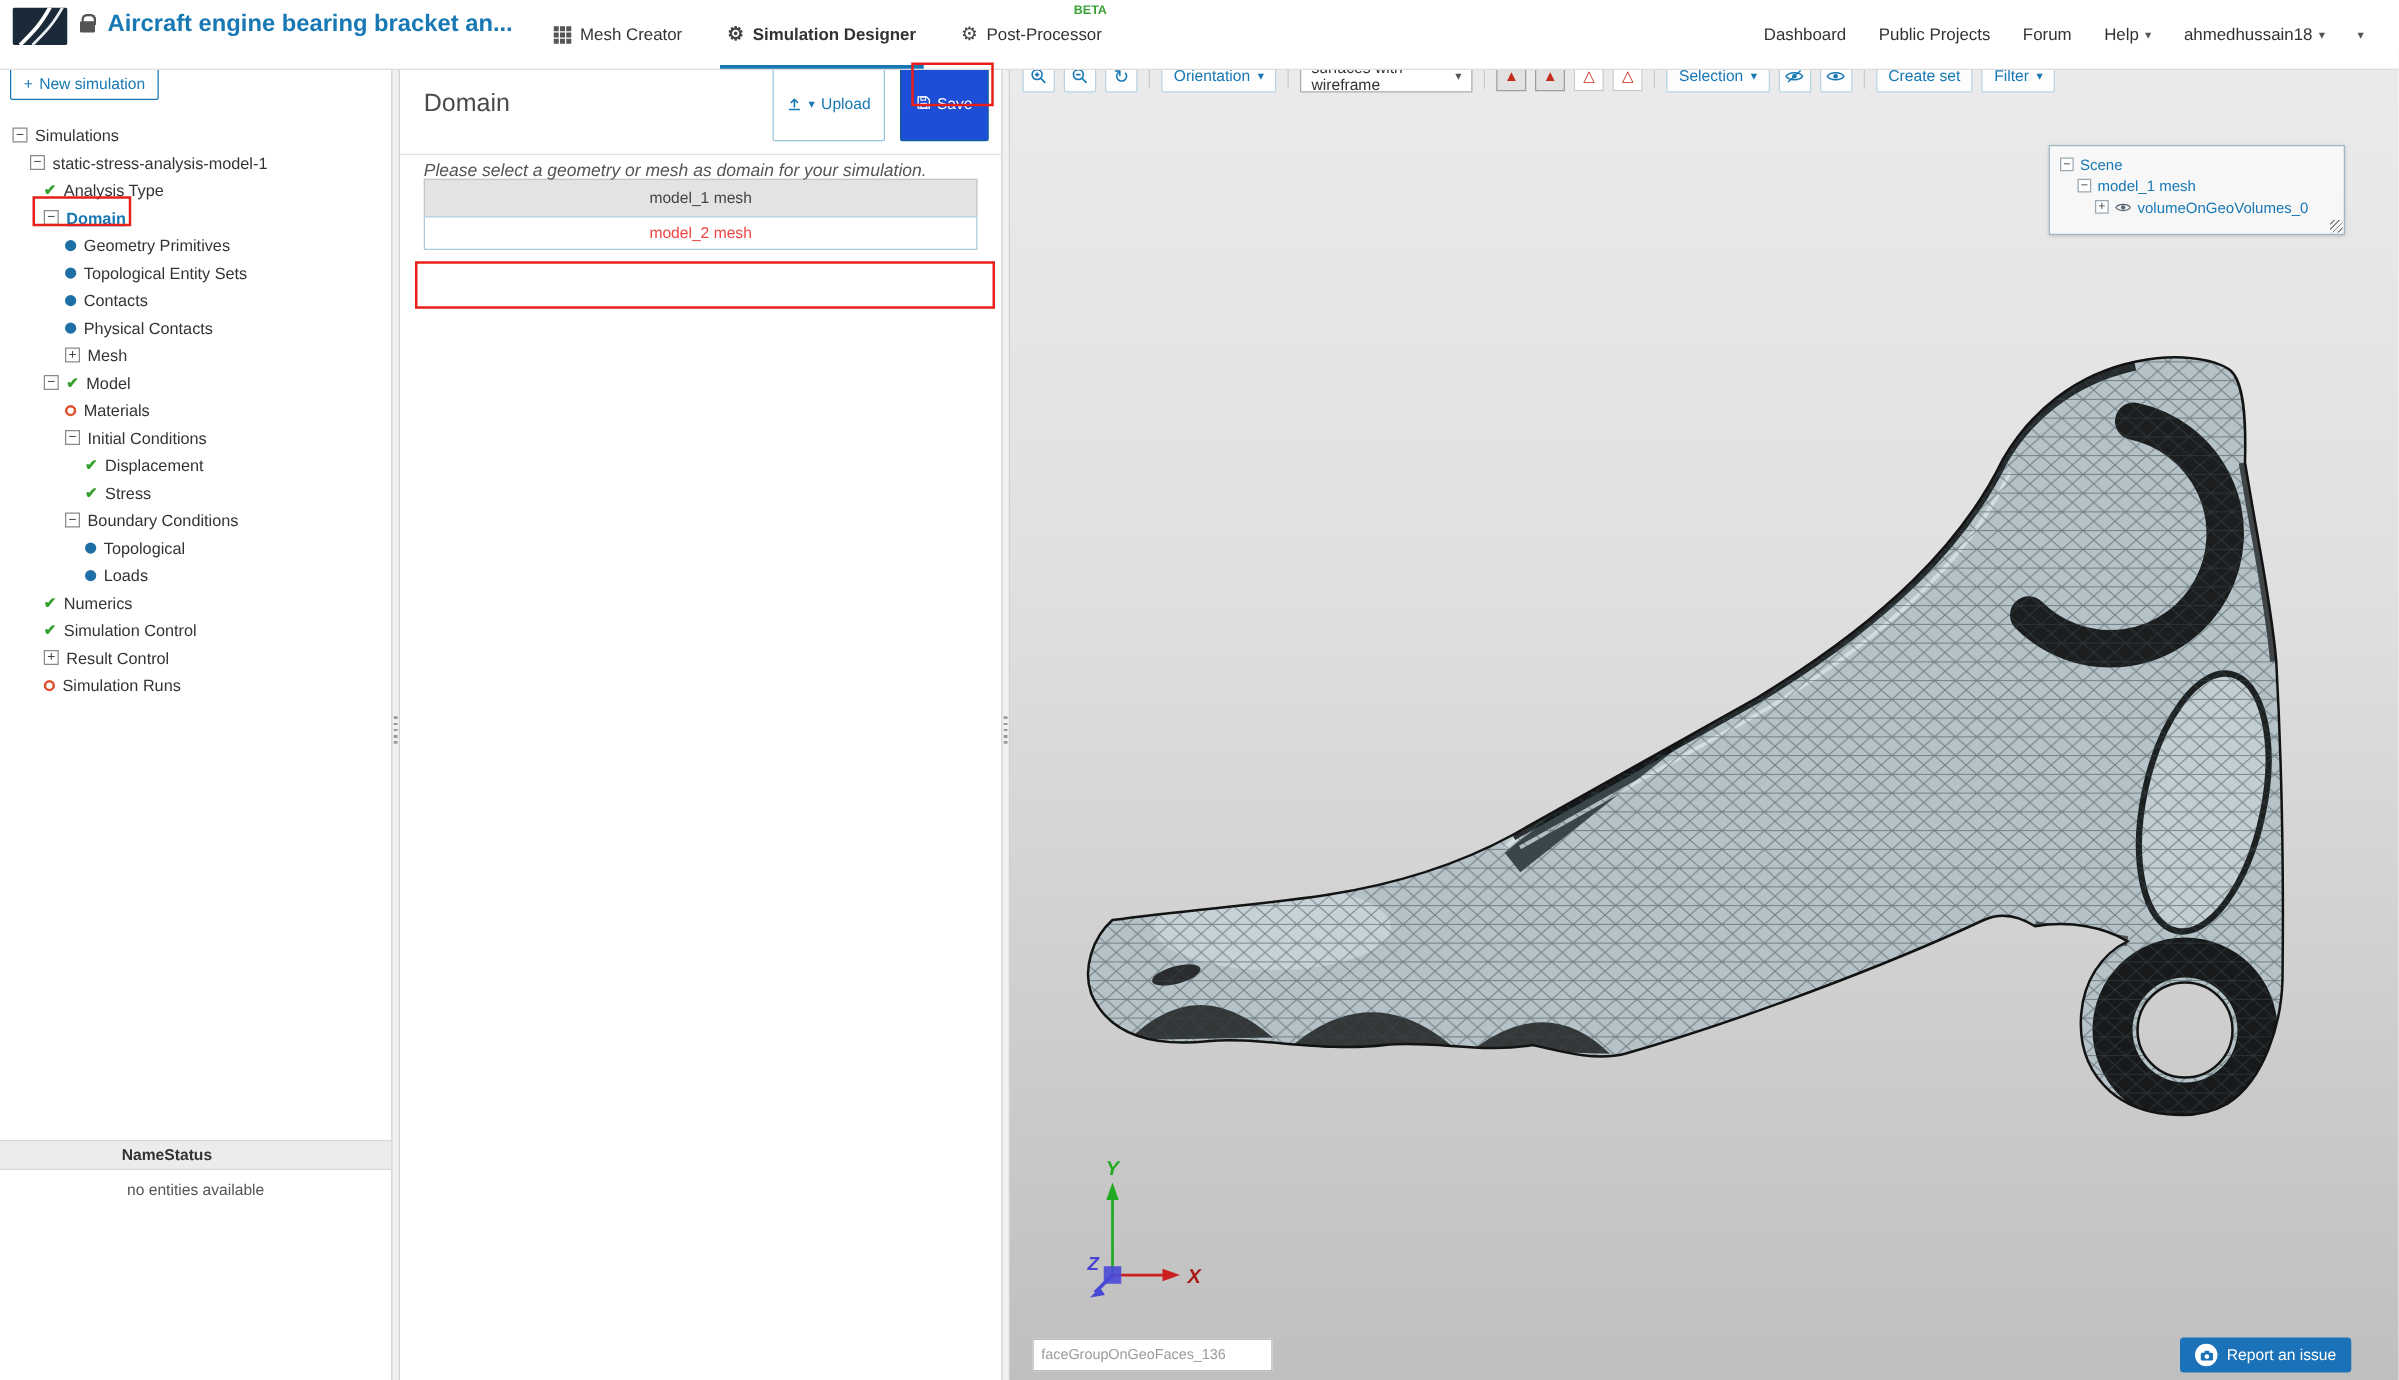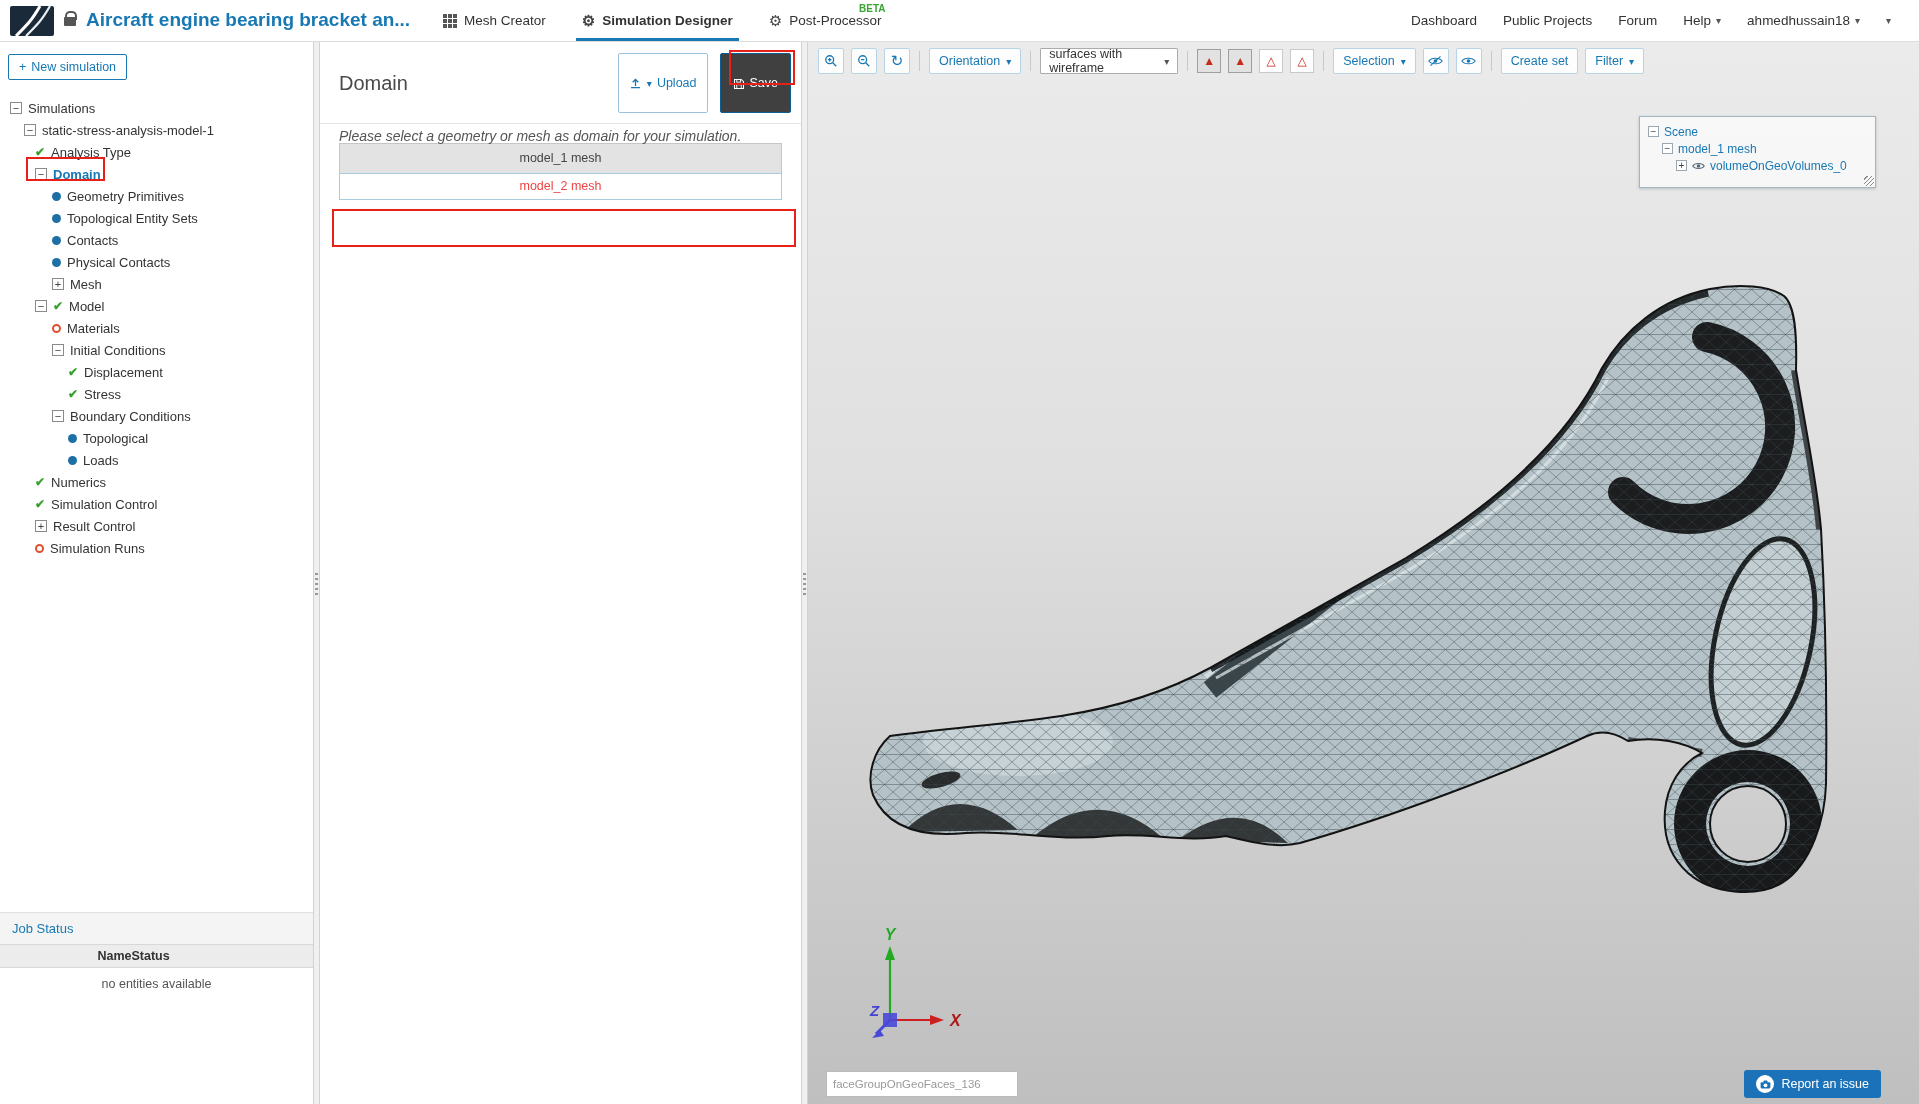--- a/index.html
+++ b/index.html
@@ -3,21 +3,21 @@
 <meta charset="utf-8">
 <style>
   * { box-sizing: border-box; }
   html,body { margin:0; padding:0; }
   body {
     width:1919px; height:1104px; position:relative; overflow:hidden;
     font-family:"Liberation Sans", sans-serif; background:#fff; color:#333;
   }
 
   
-  .hdr { position:absolute; top:0; left:0; width:100%; height:42px; background:#fff;
+  .hdr { position:absolute; top:0; left:0; width:100%; height:56px; background:#fff;
          border-bottom:1px solid #dcdcdc; z-index:10; }
   .logo { position:absolute; left:10px; top:6px; width:44px; height:30px; }
   .lock { position:absolute; left:64px; top:17px; width:12px; height:9px; background:#555; border-radius:1px; }
   .lock::before { content:""; position:absolute; top:-6px; left:1px; width:8px; height:7px;
                   border:2px solid #555; border-bottom:none; border-radius:5px 5px 0 0; }
   .proj-title { position:absolute; left:86px; top:9px; font-size:19px; font-weight:600; color:#1878b4; }
   .tabs { position:absolute; left:443px; top:0; bottom:0; display:flex; gap:36px; }
   .tab { height:100%; display:flex; align-items:center; gap:7px; font-size:13.5px; color:#333; position:relative; cursor:pointer; }
   .tab.active { font-weight:600; }
   .tab.active::after { content:""; position:absolute; left:-6px; right:-6px; bottom:0; height:3px; background:#1878b4; }
@@ -63,21 +63,21 @@
                font-size:12.5px; font-weight:700; padding:4px 0; }
   .job-col-name { width:42%; padding-left:1px;text-align:right; }
   .job-empty { text-align:center; color:#555; font-size:12.5px; padding-top:9px; }
 
   
   .panel-hdr { display:flex; align-items:center; padding:11px 10px 10px 19px; border-bottom:1px solid #e3e3e3; }
   .panel-title { font-size:20px; color:#4a4a4a; }
   .panel-btns { margin-left:auto; display:flex; gap:12px; }
   .btn-upload { display:flex; align-items:center; gap:5px; border:1px solid #9cc3dd; background:#fff;
       color:#1878b4; font-size:12.5px; padding:5px 10px; border-radius:2px; cursor:pointer; }
-  .btn-save { display:flex; align-items:flex-end; gap:5px; border:1px solid #0f5e93; background:#404040;
+  .btn-save { display:flex; align-items:flex-start; gap:5px; border:1px solid #0f5e93; background:#1d4ed8;
       color:#fff; font-size:12.5px; padding:22px 12px; border-radius:2px; cursor:pointer; }
   .instruction { font-style:italic; color:#555; font-size:14px; margin:4px 19px 0; }
   .meshes-h { color:#2a7ea6; font-size:17px; font-weight:400; margin:50px 19px 13px; }
   .mesh-list { margin:0 19px; }
   .mesh-item { height:27px; line-height:25px; text-align:center; font-size:12.5px; border:1px solid #a9cbde;
                color:#ef4444; background:#fff; margin-top:-1px; cursor:pointer; }
   .mesh-item.selected { height:31px; line-height:29px; background:#e3e3e3; color:#444; border-color:#c6c6c6; }
 
   
   .vp-toolbar { position:absolute; top:6px; left:10px; display:flex; align-items:center; gap:7px; z-index:5; font-size:12.5px; }
@@ -251,21 +251,20 @@
         <span class="tgl">+</span>
         <span class="tlabel">Result Control</span>
       </div>
       <div class="trow lvl2">
         <span class="ocircle"></span>
         <span class="tlabel">Simulation Runs</span>
       </div>
     </div>
 
     <div class="jobstatus">
-      <div class="job-titlebar">Job Status</div>
       <div class="job-thead">
         <span class="job-col-name">Name</span>
         <span class="job-col-status">Status</span>
       </div>
       <div class="job-empty">no entities available</div>
     </div>
   </div>
 
   <div class="gutter g1">
       <span class="grip"></span>

